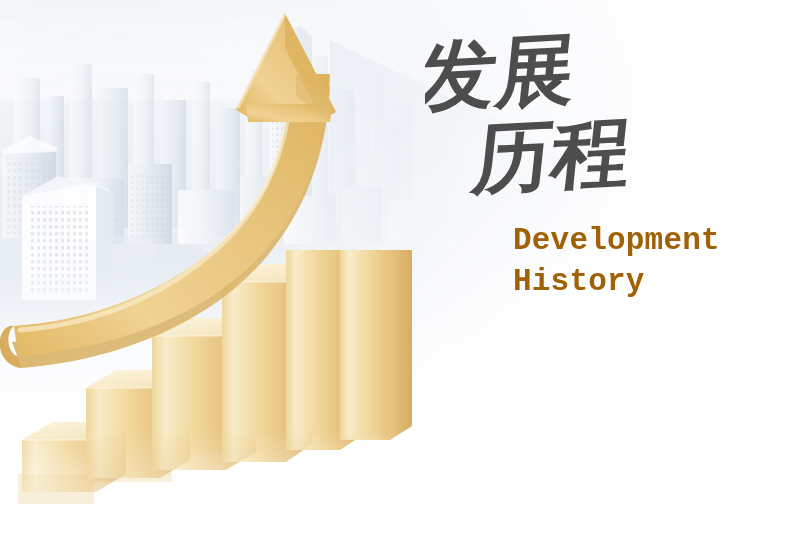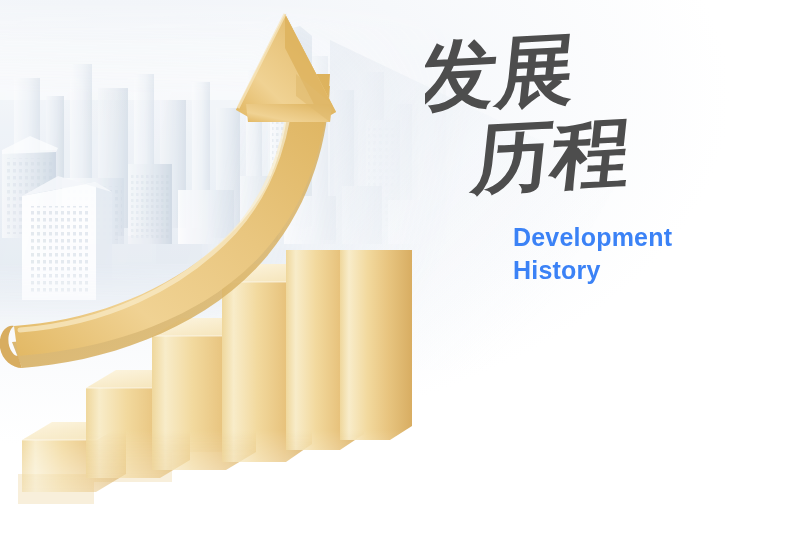--- a/index.html
+++ b/index.html
@@ -80,26 +80,26 @@
     position: absolute;
     left: 0; top: 0;
     width: 300px; height: 200px;
   }
 
   .en-title {
     position: absolute;
     left: 88px;
     top: 203px;
     margin: 0;
-    font-family: Liberation Sans, sans-serif;
-    font-size: 25px;
+    font-family: Liberation Mono, monospace;
+    font-size: 31px;
     font-weight: bold;
     line-height: 1.32;
     letter-spacing: .2px;
-    color: #3b82f6;
+    color: #a16207;
     white-space: pre-line;
   }
 </style>
 </head>
 <body>
 
 <div id="banner">
 
   <div class="layer base-wash"></div>
 

